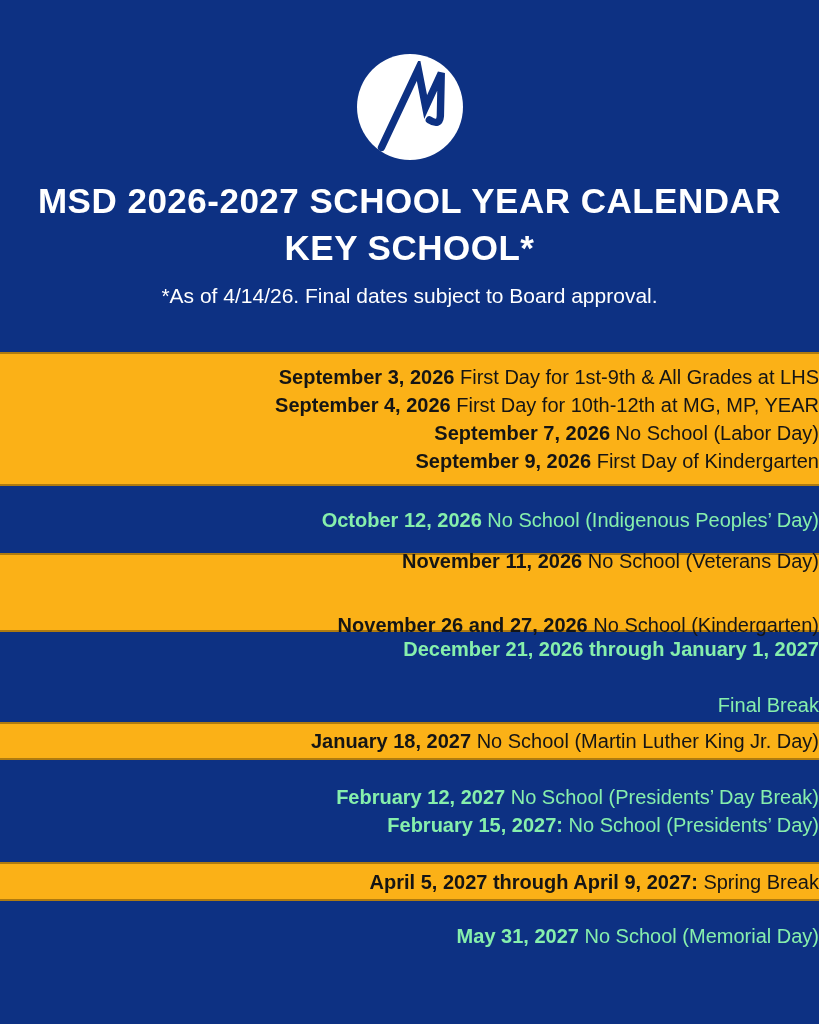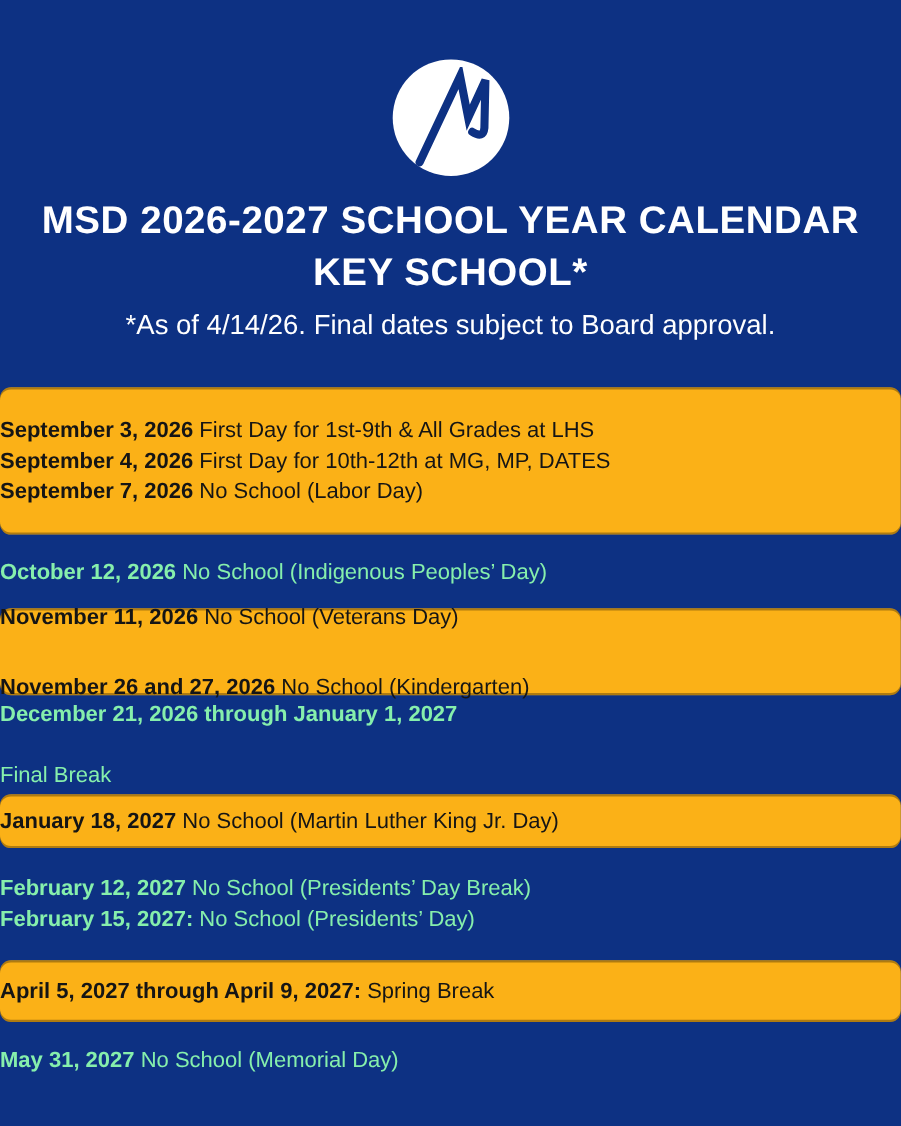--- a/index.html
+++ b/index.html
@@ -28,32 +28,31 @@
   }
   .logo-circle svg{width:92px;height:92px;}
   .title{
     margin:17px 0 0 0;
     font-size:35px;font-weight:700;line-height:47px;
     text-align:center;letter-spacing:.5px;
   }
   .title span{display:block;}
   .subtitle{
     margin:13px 0 0 0;
-    font-size:25px;font-weight:400;line-height:24px;
+    font-size:21px;font-weight:400;line-height:24px;
     text-align:center;
   }
   
   .bands{flex:1 1 auto;display:flex;flex-direction:column;}
   .band{
     display:flex;flex-direction:column;
-    justify-content:center;align-items:flex-start;
+    justify-content:center;align-items:flex-end;
     font-size:20px;line-height:28px;
     text-align:center;
     flex:0 0 auto;
-    border-radius:10px;
   }
   .band.gold{
     background:#FBB117;color:#151515;
     box-shadow:inset 0 2px 0 rgba(0,0,0,.30), inset 0 -2px 0 rgba(0,0,0,.30);
   }
   .band.blue{background:transparent;color:#86efac;}
   .band.last{justify-content:flex-start;padding-top:21px;}
   .line{white-space:nowrap;}
   .date{font-weight:700;}
   .desc{font-weight:400;}
@@ -71,41 +70,42 @@
     <h1 class="title">
       <span>MSD 2026-2027 SCHOOL YEAR CALENDAR</span>
       <span>KEY SCHOOL*</span>
     </h1>
     <p class="subtitle">*As of 4/14/26. Final dates subject to Board approval.</p>
   </header>
 
   <main class="bands">
       <section class="band gold" style="height: 134px;">
         <div class="line"><span class="date">September 3, 2026</span> <span class="desc">First Day for 1st-9th &amp; All Grades at LHS</span></div>
-        <div class="line"><span class="date">September 4, 2026</span> <span class="desc">First Day for 10th-12th at MG, MP, DATES</span></div>
+        <div class="line"><span class="date">September 4, 2026</span> <span class="desc">First Day for 10th-12th at MG, MP, YEAR</span></div>
         <div class="line"><span class="date">September 7, 2026</span> <span class="desc">No School (Labor Day)</span></div>
+        <div class="line"><span class="date">September 9, 2026</span> <span class="desc">First Day of Kindergarten</span></div>
       </section>
       <section class="band blue" style="height: 67px;">
         <div class="line"><span class="date">October 12, 2026</span> <span class="desc">No School (Indigenous Peoples’ Day)</span></div>
       </section>
       <section class="band gold" style="height: 79px; gap: 36px;">
         <div class="line"><span class="date">November 11, 2026</span> <span class="desc">No School (Veterans Day)</span></div>
         <div class="line"><span class="date">November 26 and 27, 2026</span> <span class="desc">No School (Kindergarten)</span></div>
       </section>
       <section class="band blue" style="height: 90px; gap: 28px;">
         <div class="line"><span class="date">December 21, 2026 through January 1, 2027</span></div>
         <div class="line"><span class="desc">Final Break</span></div>
       </section>
-      <section class="band gold" style="height: 49px;">
+      <section class="band gold" style="height: 38px;">
         <div class="line"><span class="date">January 18, 2027</span> <span class="desc">No School (Martin Luther King Jr. Day)</span></div>
       </section>
       <section class="band blue" style="height: 102px;">
         <div class="line"><span class="date">February 12, 2027</span> <span class="desc">No School (Presidents’ Day Break)</span></div>
         <div class="line"><span class="date">February 15, 2027:</span> <span class="desc">No School (Presidents’ Day)</span></div>
       </section>
-      <section class="band gold" style="height: 56px;">
+      <section class="band gold" style="height: 39px;">
         <div class="line"><span class="date">April 5, 2027 through April 9, 2027:</span> <span class="desc">Spring Break</span></div>
       </section>
       <section class="band blue last" style="height: 104px;">
         <div class="line"><span class="date">May 31, 2027</span> <span class="desc">No School (Memorial Day)</span></div>
       </section>
     </main>
 </div>
 
 </body></html>

